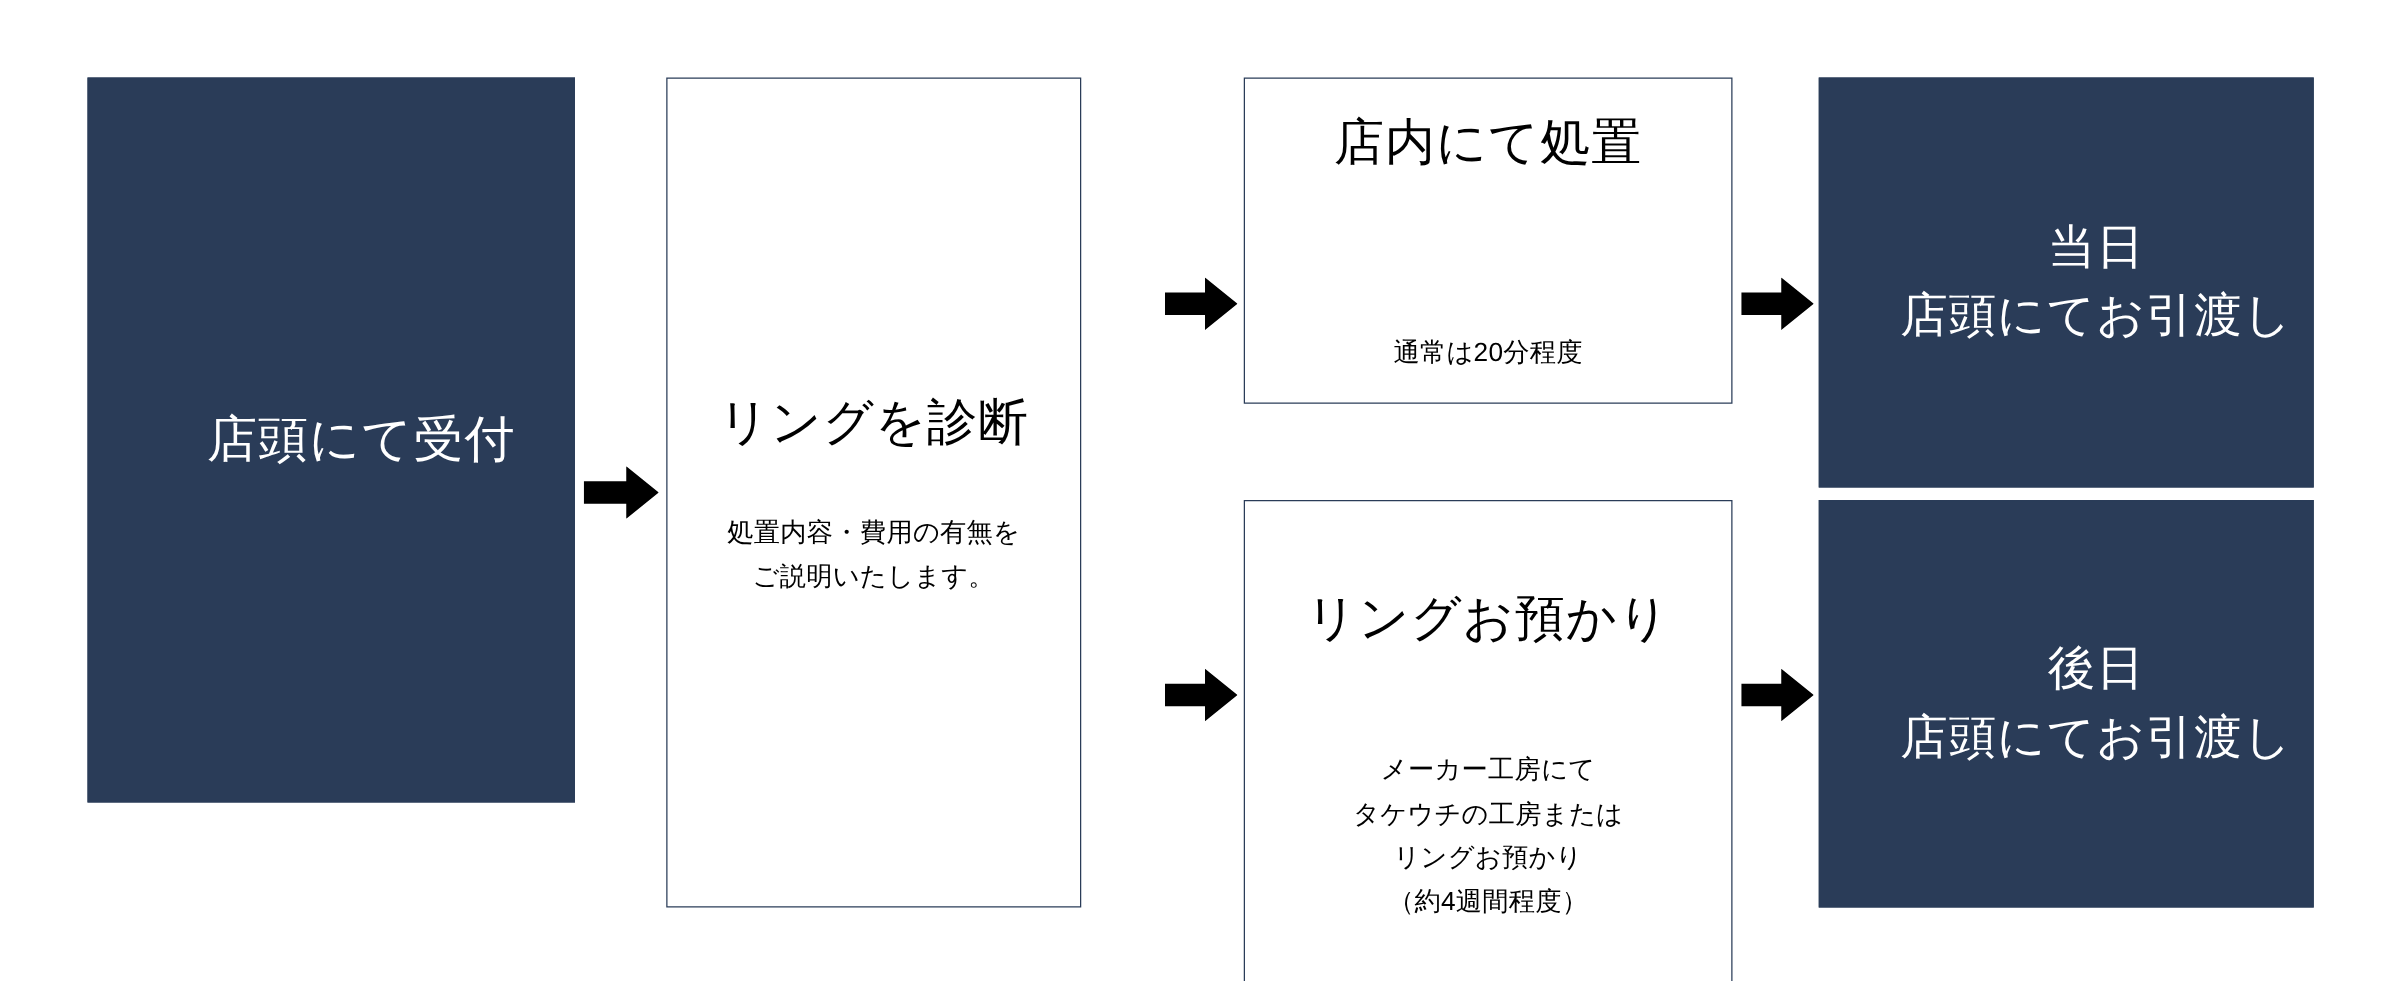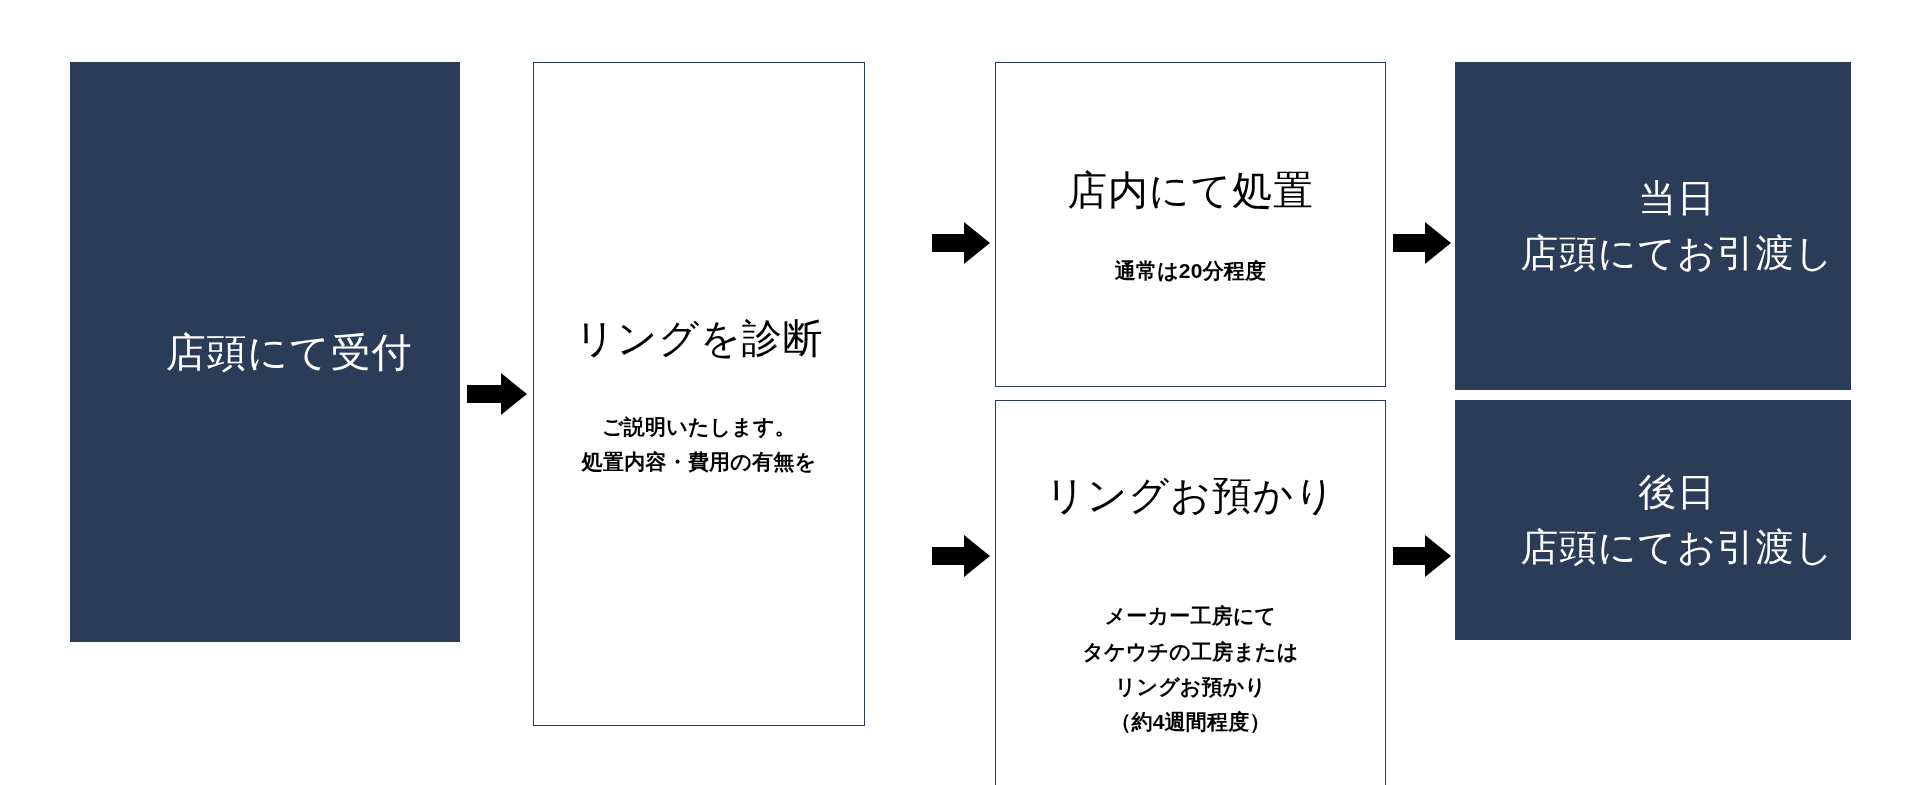--- a/index.html
+++ b/index.html
@@ -54,21 +54,21 @@
     letter-spacing: 0.02em;
     white-space: nowrap;
   }
 
   .node-title.small {
     font-size: 38px;
   }
 
   .node-sub {
     font-size: 21px;
-    font-weight: 700;
+    font-weight: 400;
     line-height: 1.68;
     letter-spacing: 0.01em;
   }
 
   .node-sub .sub-line {
     display: block;
     white-space: nowrap;
   }
 
   .gap-sm { height: 34px; }
@@ -77,24 +77,24 @@
   
   .arrow {
     position: absolute;
     display: block;
   }
   .arrow svg { display: block; }
 
   
   .box-1  { left: 70px;   top: 62px;  width: 390px; height: 580px; }
   .box-2  { left: 533px;  top: 62px;  width: 332px; height: 664px; }
-  .box-3  { left: 995px;  top: 62px;  width: 391px; height: 325px; }
+  .box-3  { left: 995px;  top: 62px;  width: 391px; height: 261px; gap: 44px; }
   .box-4  { left: 995px;  top: 400px; width: 391px; height: 406px; gap: 20px; }
   .box-5  { left: 1455px; top: 62px;  width: 396px; height: 328px; }
-  .box-6  { left: 1455px; top: 400px; width: 396px; height: 240px; }
+  .box-6  { left: 1455px; top: 400px; width: 396px; height: 326px; }
 
   .arrow-1 { left: 467px;  top: 373px; width: 60px;  height: 42px; }
   .arrow-2 { left: 932px;  top: 222px; width: 58px;  height: 42px; }
   .arrow-3 { left: 932px;  top: 535px; width: 58px;  height: 42px; }
   .arrow-4 { left: 1393px; top: 222px; width: 58px;  height: 42px; }
   .arrow-5 { left: 1393px; top: 535px; width: 58px;  height: 42px; }
 </style>
 </head>
 <body>
 
@@ -107,22 +107,22 @@
   <span class="arrow arrow-1">
     <svg width="60" height="42" viewBox="0 0 60 42" aria-hidden="true">
       <polygon points="0,12 34,12 34,0 60,21 34,42 34,30 0,30" fill="#000000"></polygon>
     </svg>
   </span>
 
   <div class="node outlined box-2">
     <span class="node-title">リングを診断</span>
     <span class="gap-md"></span>
     <span class="node-sub">
+      <span class="sub-line">処置内容・費用の有無を</span>
       <span class="sub-line">ご説明いたします。</span>
-      <span class="sub-line">処置内容・費用の有無を</span>
     </span>
   </div>
 
   <span class="arrow arrow-2">
     <svg width="58" height="42" viewBox="0 0 58 42" aria-hidden="true">
       <polygon points="0,12 32,12 32,0 58,21 32,42 32,30 0,30" fill="#000000"></polygon>
     </svg>
   </span>
 
   <span class="arrow arrow-3">

